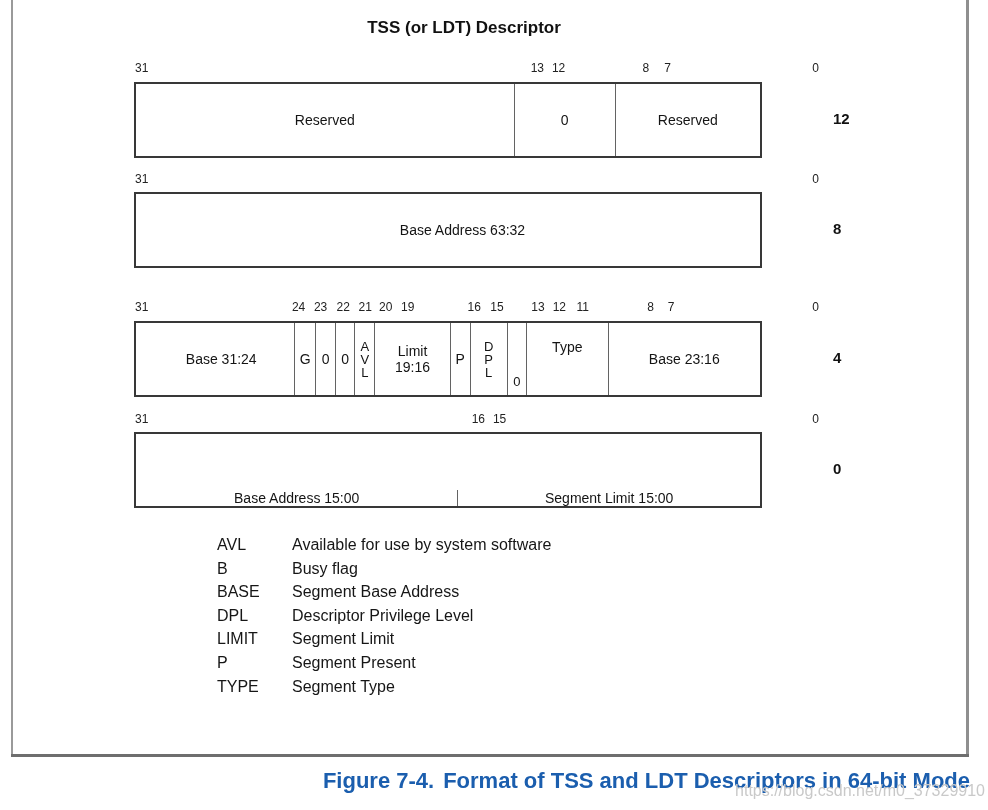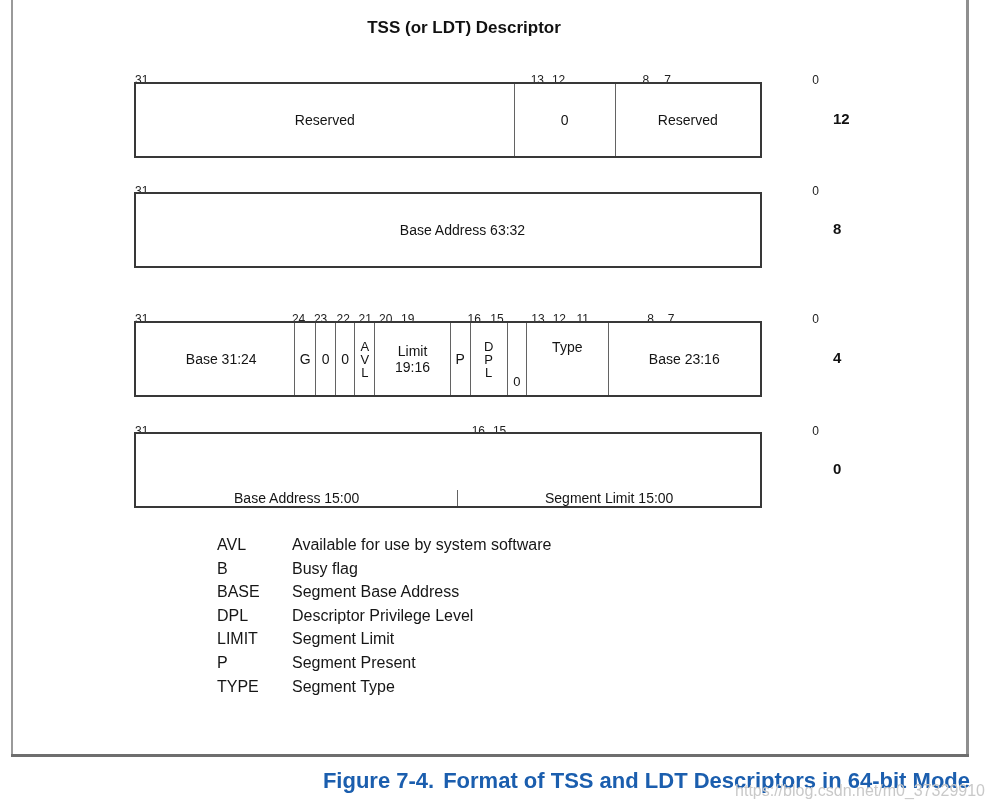--- a/index.html
+++ b/index.html
@@ -12,21 +12,21 @@
   .frame-right{position:absolute;left:966px;top:0;width:3px;height:756px;background:#8f8f8f;}
   .frame-bottom{position:absolute;left:11px;top:754px;width:958px;height:3px;background:#6e6e6e;}
 
   .diagram-title{
     position:absolute;left:134px;top:18px;width:660px;text-align:center;
     font-size:17px;font-weight:bold;color:#111;
   }
 
   .row-wrap{position:absolute;left:134px;width:686px;}
   .bit-strip{position:relative;height:17px;font-size:12px;color:#222;}
-  .bit-label{position:absolute;top:12px;transform:translateX(-50%);white-space:nowrap;}
+  .bit-label{position:absolute;top:0;transform:translateX(-50%);white-space:nowrap;}
   .bit-label.first{left:1px;transform:none;}
   .bit-label.last{left:auto;right:1px;transform:none;}
 
   .dword-box{
     position:absolute;left:0;width:628px;height:76px;
     border:2px solid #383838;box-sizing:border-box;background:#fff;
     display:flex;flex-direction:row;align-items:stretch;
   }
   .cell{
     display:flex;align-items:center;justify-content:center;text-align:center;

